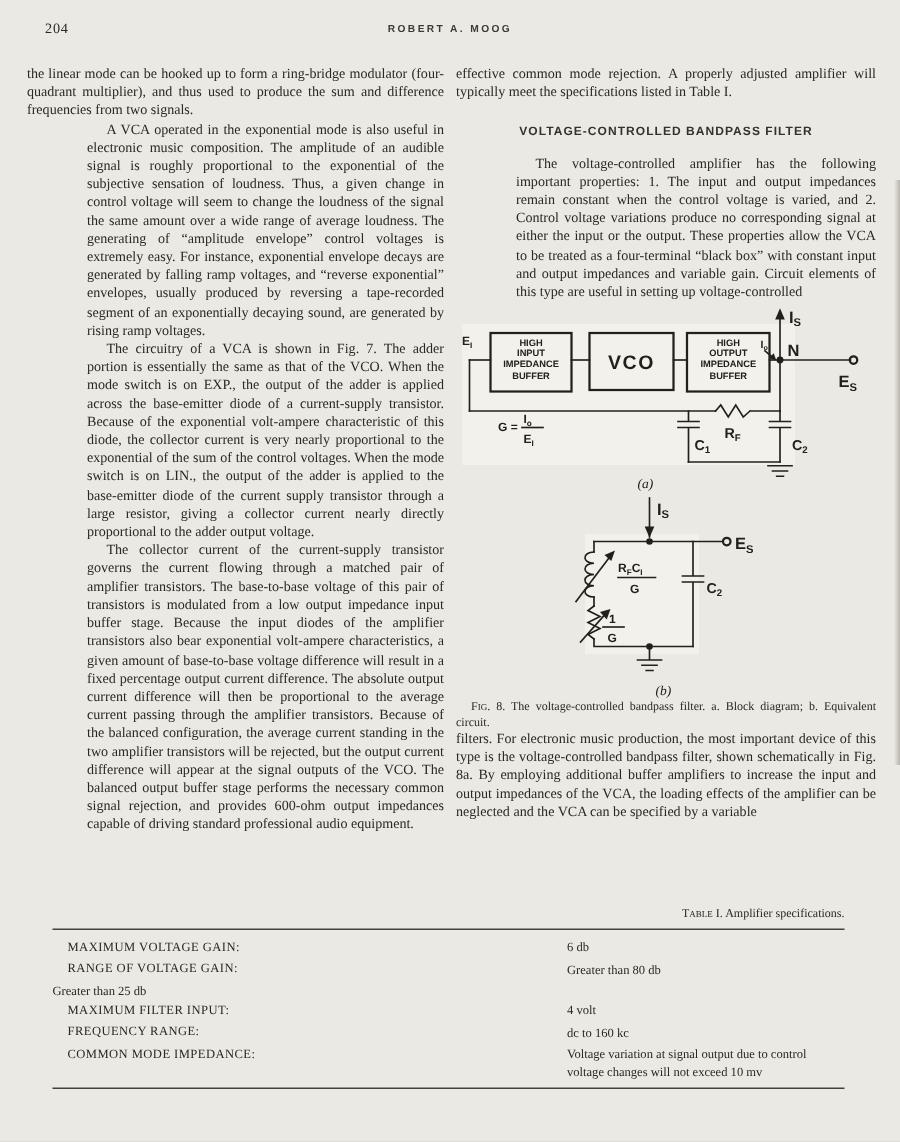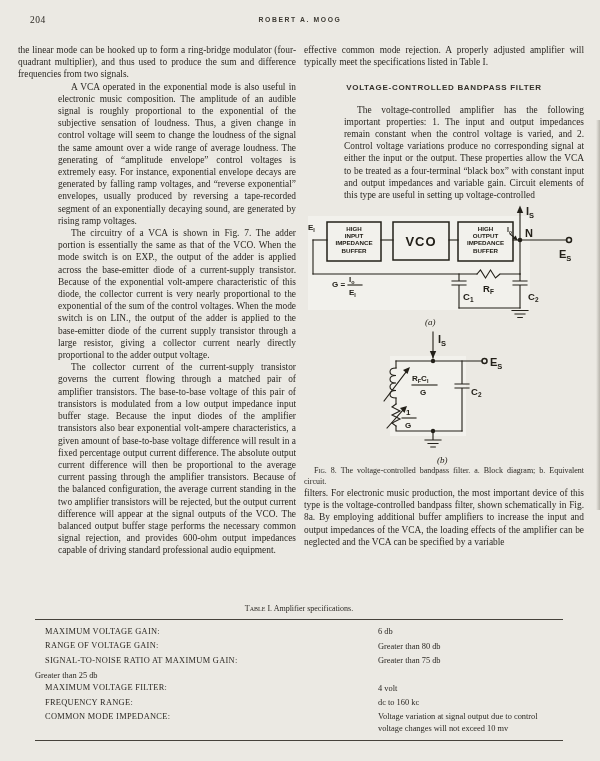--- a/index.html
+++ b/index.html
@@ -31,21 +31,21 @@
   svg .biglab{font-family:"Liberation Sans",sans-serif;font-size:11px;font-weight:bold;}
   svg .medlab{font-family:"Liberation Sans",sans-serif;font-size:9.5px;font-weight:bold;}
   svg .smlab{font-family:"Liberation Sans",sans-serif;font-size:8px;font-weight:bold;}
   svg .tinylab{font-family:"Liberation Sans",sans-serif;font-size:7px;font-weight:bold;}
   svg .ssub{font-size:68%;}
   svg .sublab{font-family:"Liberation Serif",serif;font-style:italic;font-size:9px;}
   svg .dot{fill:#232019;}
   svg .arrow{fill:#232019;stroke:none;}
   
   .spec-table{position:absolute;left:35px;top:604px;width:528px;font-size:8.4px;color:#2b2823;}
-  .spec-caption{text-align:center;font-size:8px;margin-bottom:0;}
+  .spec-caption{text-align:right;font-size:8px;margin-bottom:0;}
   .spec-caption .sc{font-variant:small-caps;}
   .rule{border:none;border-top:1.3px solid #45423b;margin:0;}
   .rule-top{margin-top:6px;}
   .spec-rows{padding:5px 0 5px 0;}
   .spec-row{display:flex;align-items:flex-start;line-height:14.4px;}
   .spec-row .lbl{width:333px;padding-left:10px;letter-spacing:.3px;flex:none;}
   .spec-row .val{flex:1;line-height:11.6px;padding-top:1.4px;}
   .edge-shadow{position:absolute;right:0;top:120px;width:4px;height:390px;
                background:linear-gradient(to left,#8d8a80,rgba(141,138,128,0));opacity:.55;}
 </style>
@@ -175,28 +175,24 @@
     <div class="spec-rows">
       <div class="spec-row">
         <span class="lbl">MAXIMUM VOLTAGE GAIN:</span>
         <span class="val">6 db</span>
       </div>
       <div class="spec-row">
         <span class="lbl">RANGE OF VOLTAGE GAIN:</span>
         <span class="val">Greater than 80 db</span>
       </div>
       <div class="spec-row">
-        <span class="lbl">SIGNAL-TO-NOISE RATIO AT MAXIMUM GAIN:</span>
-        <span class="val">Greater than 75 db</span>
-      </div>
-      <div class="spec-row">
         <span class="val">Greater than 25 db</span>
       </div>
       <div class="spec-row">
-        <span class="lbl">MAXIMUM VOLTAGE FILTER:</span>
+        <span class="lbl">MAXIMUM FILTER INPUT:</span>
         <span class="val">4 volt</span>
       </div>
       <div class="spec-row">
         <span class="lbl">FREQUENCY RANGE:</span>
         <span class="val">dc to 160 kc</span>
       </div>
       <div class="spec-row">
         <span class="lbl">COMMON MODE IMPEDANCE:</span>
         <span class="val">Voltage variation at signal output due to control voltage changes will not exceed 10 mv</span>
       </div>

